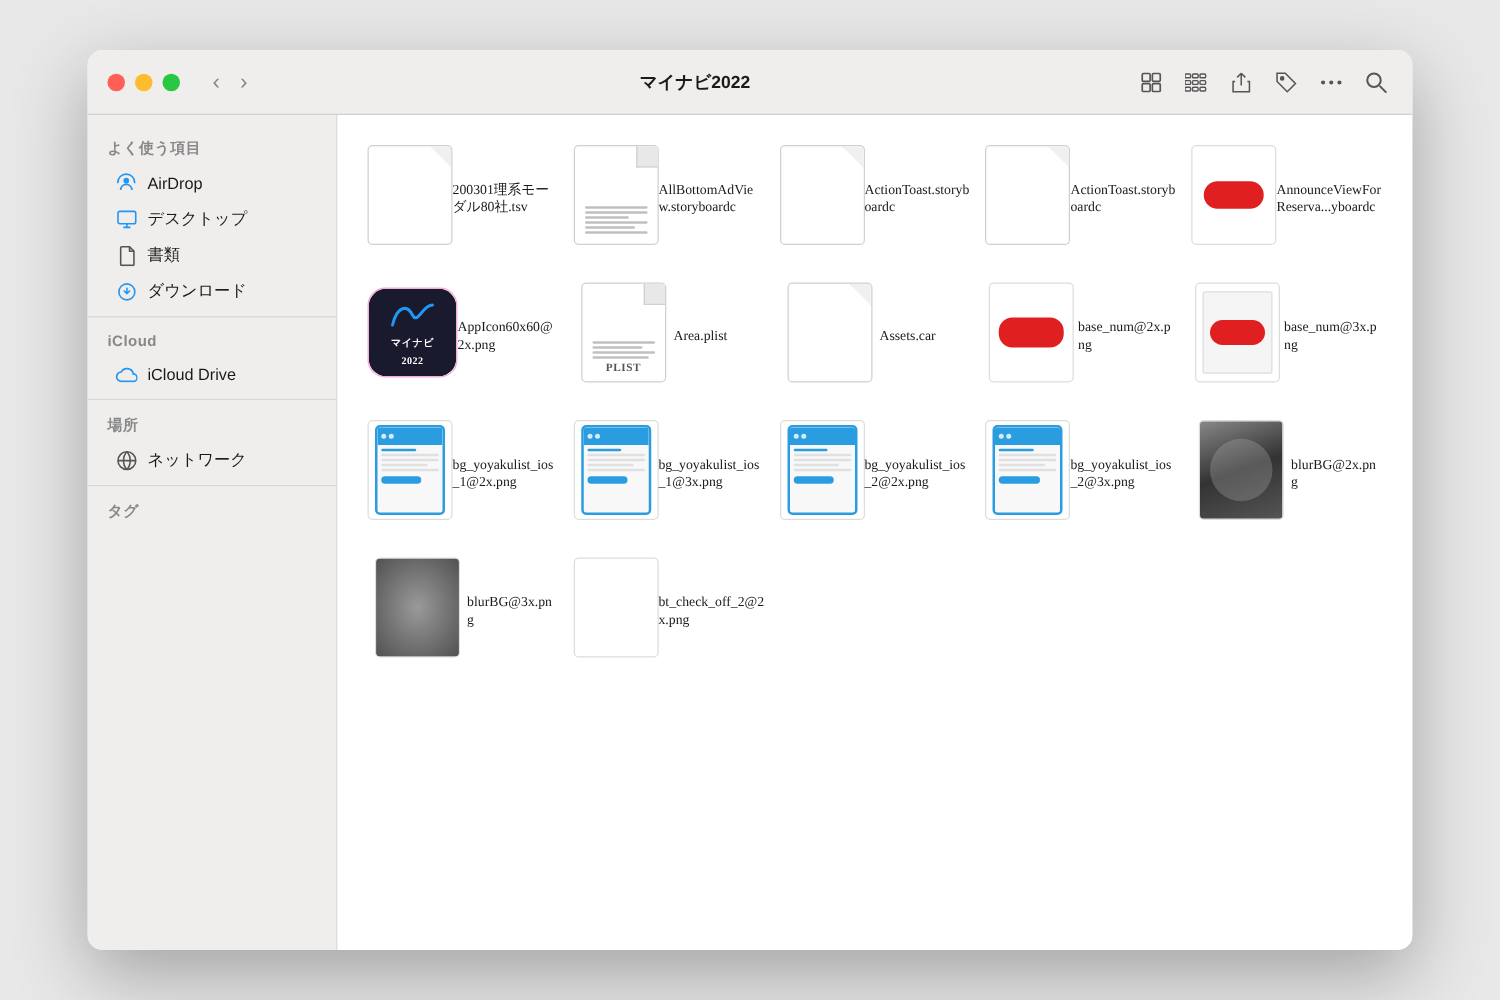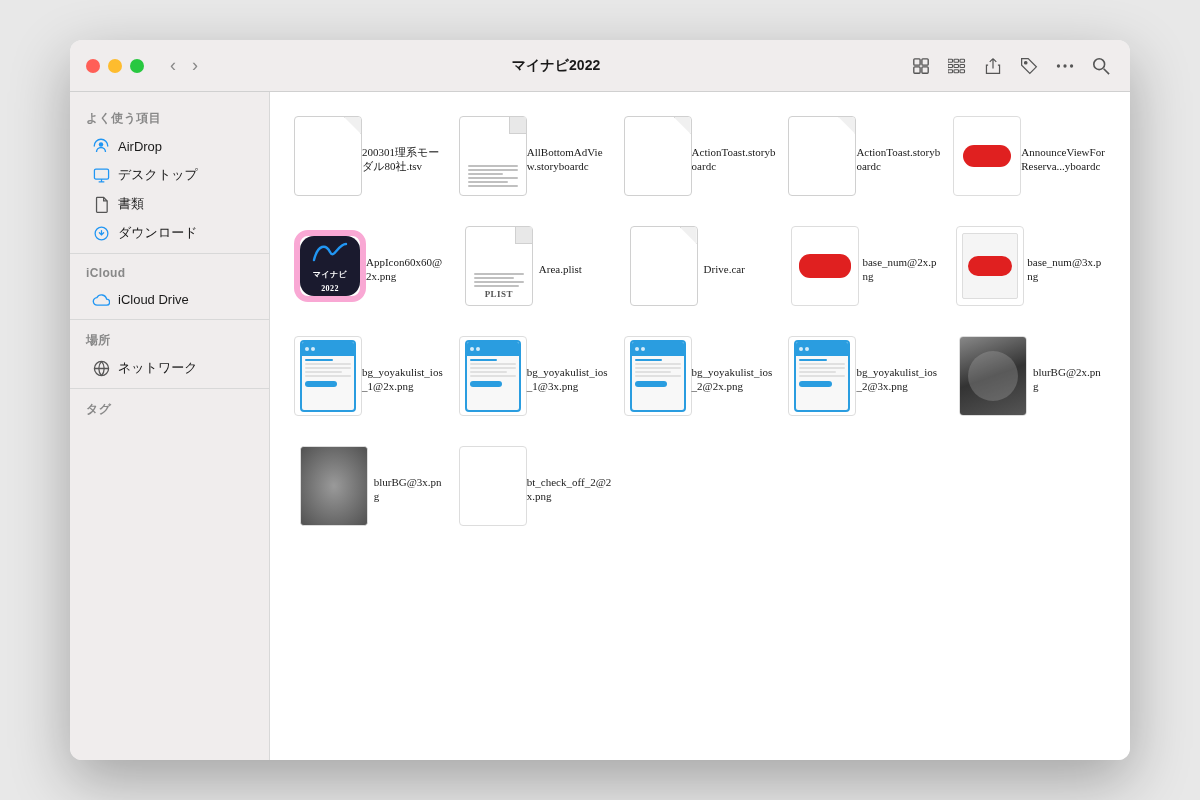--- a/index.html
+++ b/index.html
@@ -248,21 +248,21 @@
       border-radius: 4px 4px 0 0;
       position: absolute;
       top: 0;
       left: 0;
     }
     .icon-mainaivi {
       width: 72px;
       height: 72px;
       border-radius: 14px;
       background: white;
-      border: 6px solid #f9a8d4;
+      border: 1px solid #f9a8d4;
       display: flex;
       flex-direction: column;
       align-items: center;
       justify-content: center;
       overflow: hidden;
     }
     .mainaivi-inner {
       background: #1a1a2e;
       width: 100%;
       height: 100%;
@@ -654,21 +654,21 @@
               <div class="plist-label">PLIST</div>
             </div>
           </div>
           <span class="file-name">Area.plist</span>
         </div>
 
         <div class="file-item">
           <div class="file-icon-wrap">
             <div class="icon-document"></div>
           </div>
-          <span class="file-name">Drive.car</span>
+          <span class="file-name">Assets.car</span>
         </div>
 
         <div class="file-item">
           <div class="file-icon-wrap">
             <div class="icon-red-pill" style="background:white; border:1px solid #ddd;">
               <div class="red-pill" style="width:52px;height:24px;"></div>
             </div>
           </div>
           <span class="file-name">base_num@2x.png</span>
         </div>

